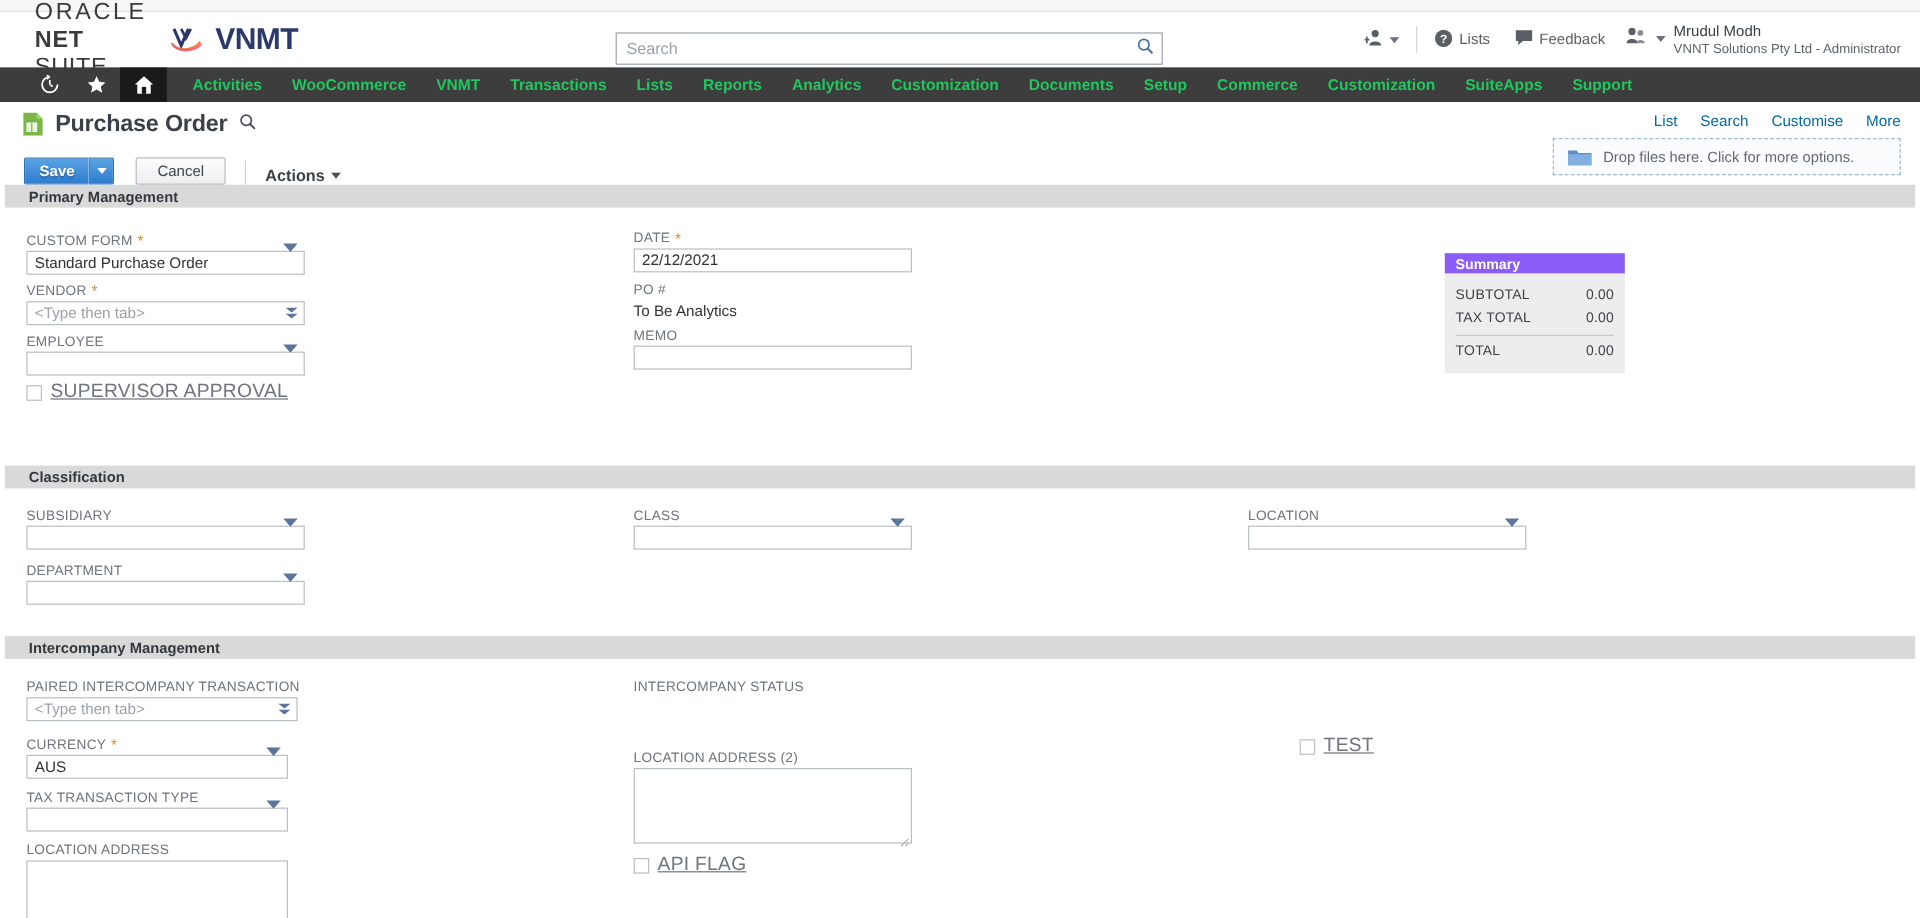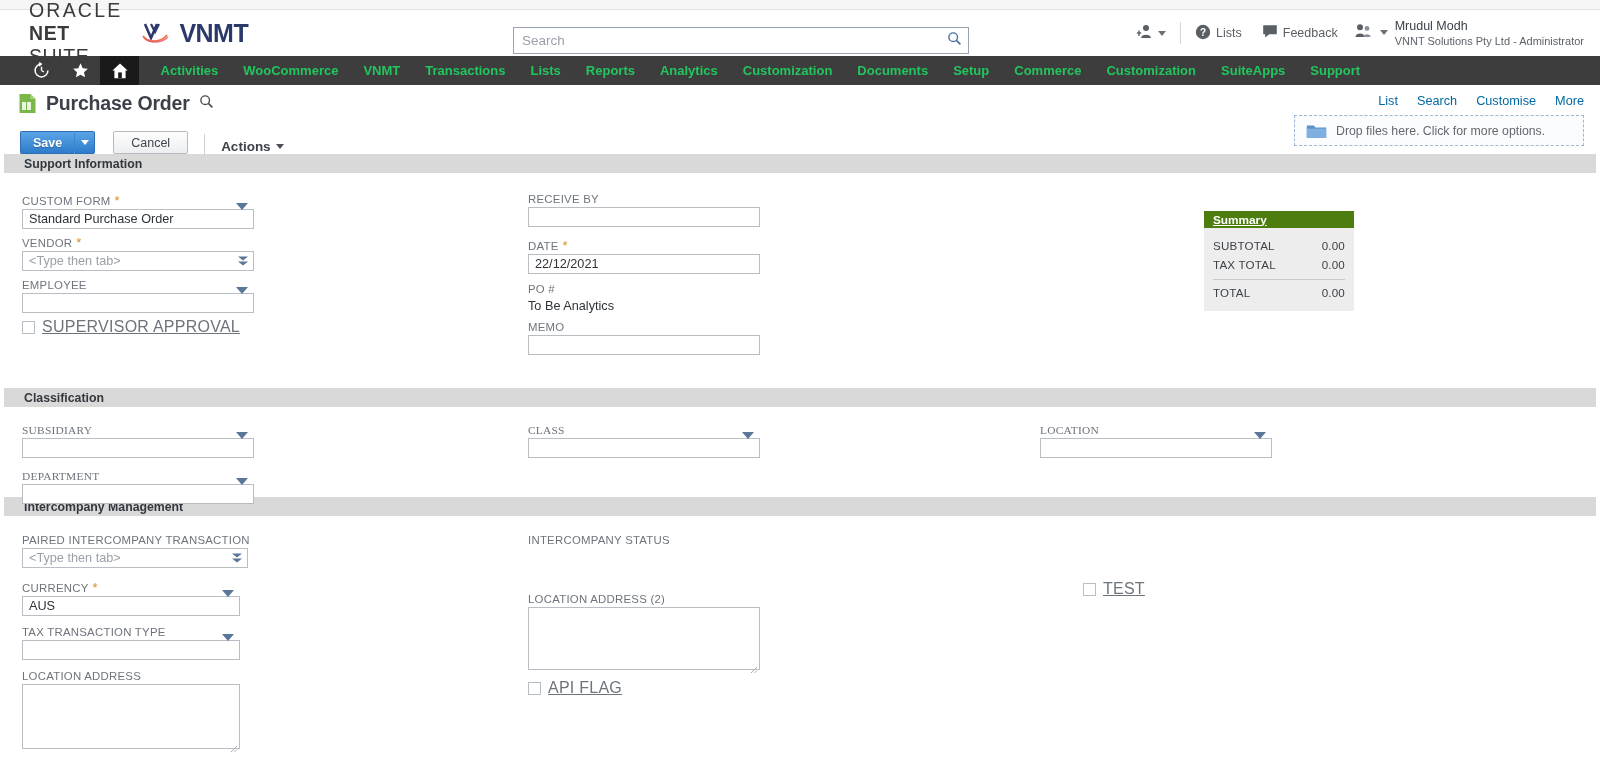--- a/index.html
+++ b/index.html
@@ -166,22 +166,22 @@
     display: block;
   }
   .resize-grip {
     position: absolute; right: 2px; bottom: 2px; width: 8px; height: 8px;
     pointer-events: none;
   }
 
   
   .summary { position: absolute; right: 246px; top: 38px; width: 150px; }
   .summary-head {
-    background: #4d7c0f; color: #fff; font-size: 11.8px; font-weight: 700;
-    height: 17px; display: flex; align-items: center; padding-left: 9px; text-decoration: underline;
+    background: #8b5cf6; color: #fff; font-size: 11.8px; font-weight: 700;
+    height: 17px; display: flex; align-items: center; padding-left: 9px;
   }
   .summary-body { background: #ededed; padding: 8px 9px 9px 9px; }
   .sum-row { display: flex; justify-content: space-between; font-size: 11.6px; color: #3d4248; padding: 3px 0; letter-spacing: .2px; }
   .sum-row .lbl { text-transform: uppercase; }
   .sum-sep { height: 1px; background: #c9c9c9; margin: 5px 0 3px 0; }
 </style>
 </head>
 <body>
 
 <div class="browser-strip"></div>
@@ -352,21 +352,21 @@
     <span class="folder-ic">
       <svg width="21" height="16" viewBox="0 0 21 16">
         <path d="M0.8 2.4 h7 l1.6 2 h10.8 v10.4 h-19.4 Z" fill="#5b8fc9"></path>
         <path d="M0.8 5.6 h19.4 v9.2 h-19.4 Z" fill="#7fb0e0"></path>
       </svg>
     </span>
     <span class="dz-text">Drop files here. Click for more options.</span>
   </div>
 </div>
 
-<div class="section-bar">Support Information</div>
+<div class="section-bar">Primary Management</div>
 
 <div class="form-area" style="height:215px;">
 
   <div class="col" style="left:22px; top:22px; width:232px;">
     <div class="fld">
       <div class="fld-label">
         <span>CUSTOM FORM</span>
         <span class="req">*</span>
       </div>
       <div class="ctl">
@@ -402,28 +402,20 @@
       </div>
     </div>
 
     <div class="cb-row">
       <span class="cbox"></span>
       <span class="cb-label">SUPERVISOR APPROVAL</span>
     </div>
   </div>
 
   <div class="col" style="left:528px; top:20px; width:232px;">
-    <div class="fld" style="margin-bottom:13px;">
-      <div class="fld-label">
-        <span>RECEIVE BY</span>
-      </div>
-      <div class="ctl">
-        <input type="text" value="" style="">
-      </div>
-    </div>
 
     <div class="fld" style="margin-bottom:9px;">
       <div class="fld-label">
         <span>DATE</span>
         <span class="req">*</span>
       </div>
       <div class="ctl">
         <input type="text" value="22/12/2021" style="">
       </div>
     </div>
@@ -460,21 +452,21 @@
       <div class="sum-row">
         <span class="lbl">TOTAL</span>
         <span>0.00</span>
       </div>
     </div>
   </div>
 </div>
 
 <div class="section-bar">Classification</div>
 
-<div class="form-area" style="height:90px;font-family:Liberation Serif, serif;">
+<div class="form-area" style="height:123px;">
   <div class="col" style="left:22px; top:17px; width:232px;">
     <div class="fld" style="margin-bottom:12px;">
       <div class="fld-label">
         <span>SUBSIDIARY</span>
       </div>
       <div class="ctl">
         <span class="val"></span>
         <span class="arrow-box"><span class="tri-down"></span></span>
       </div>
     </div>

